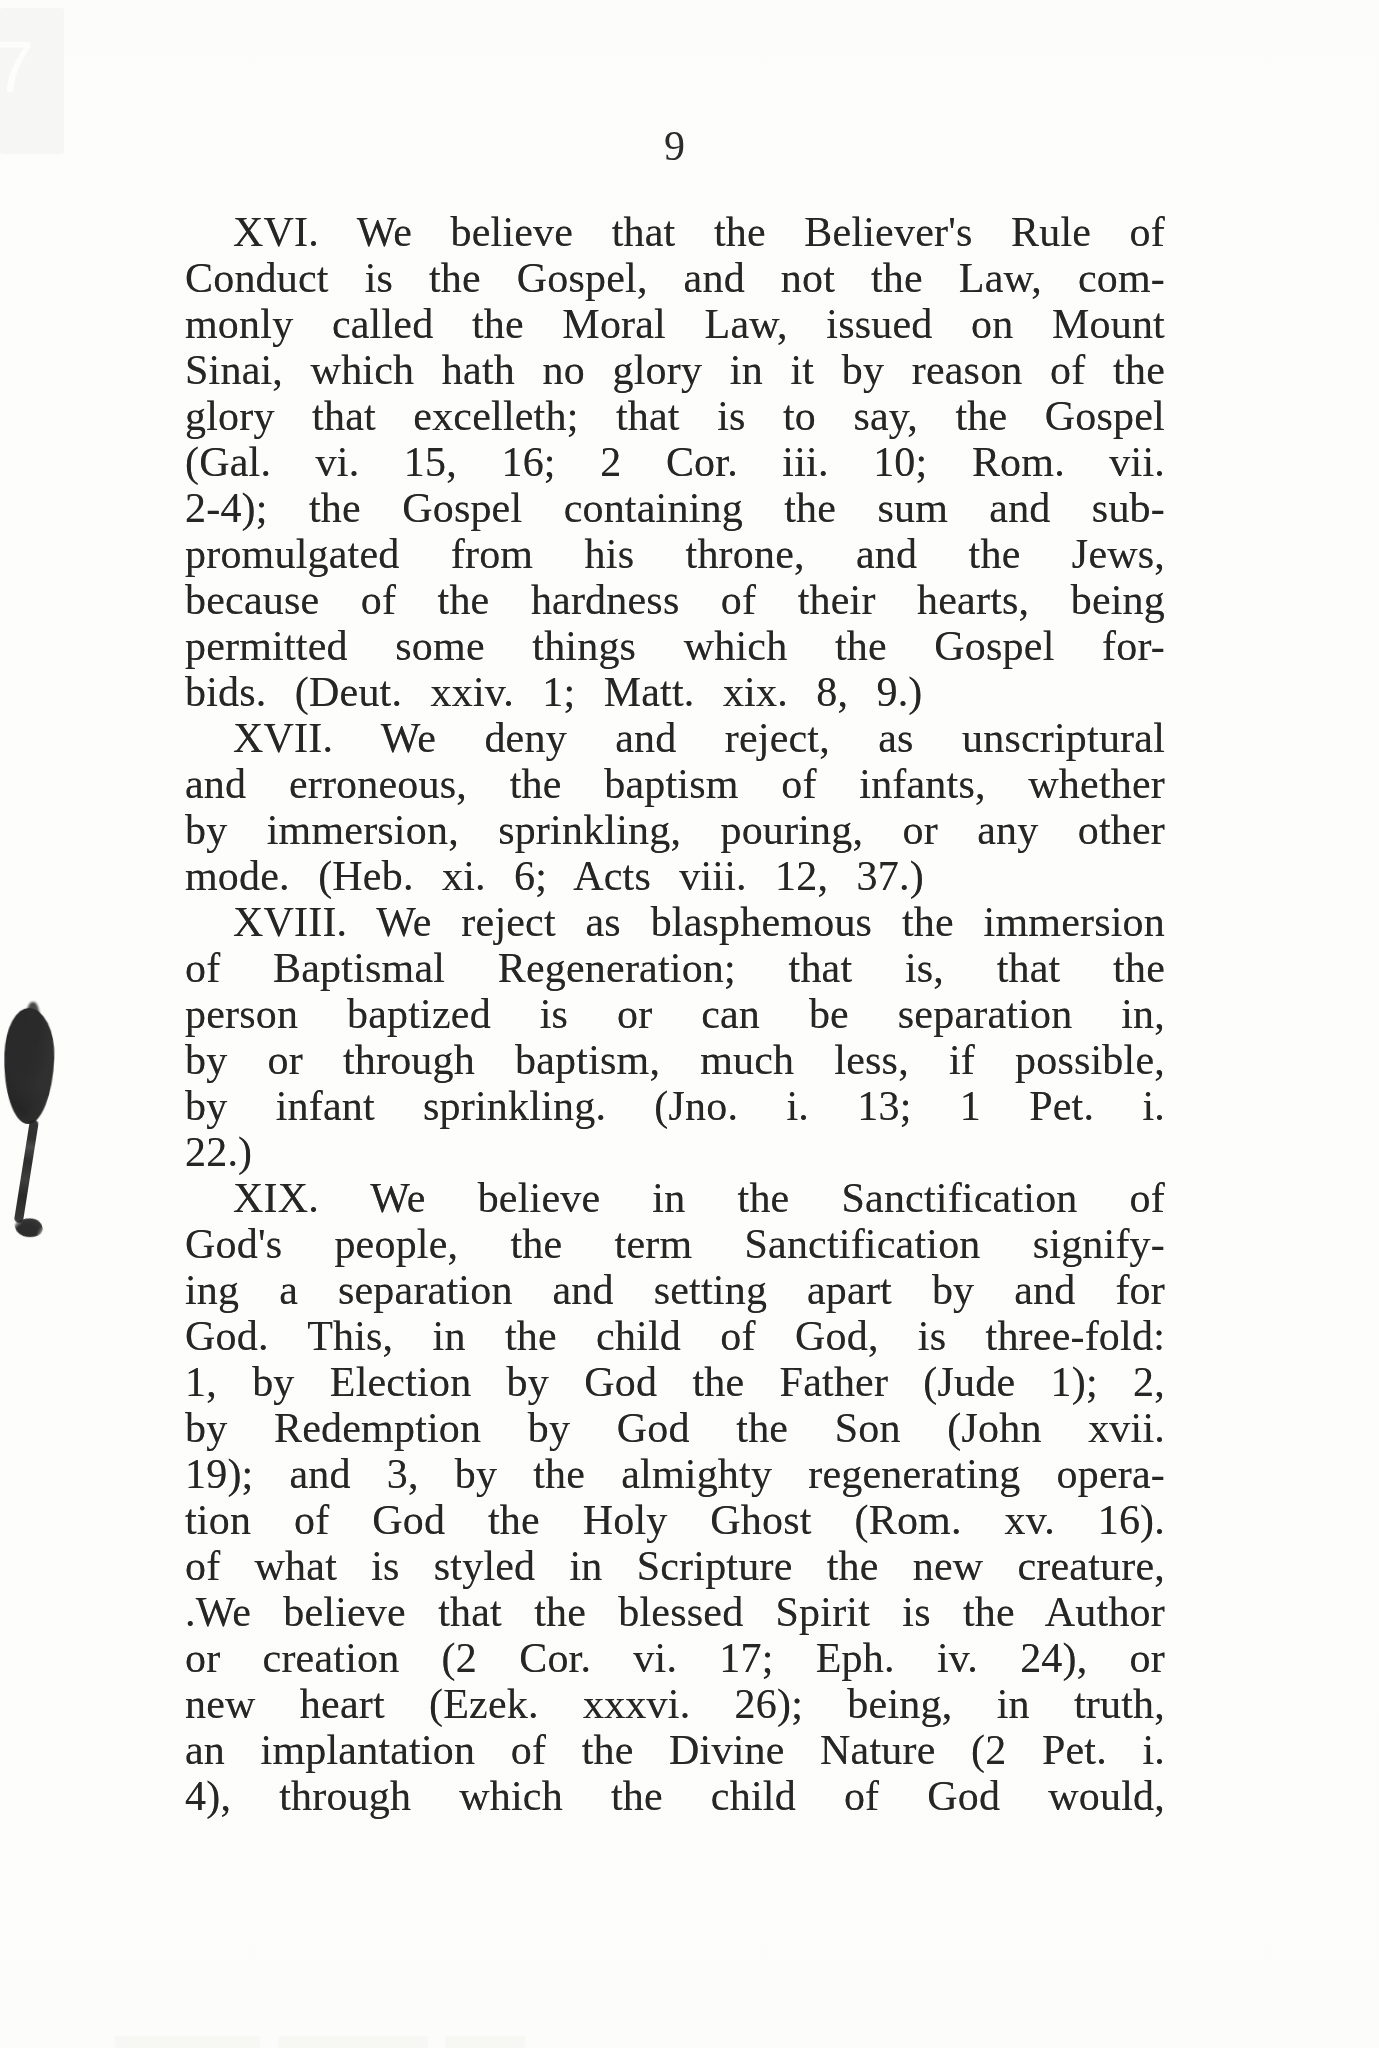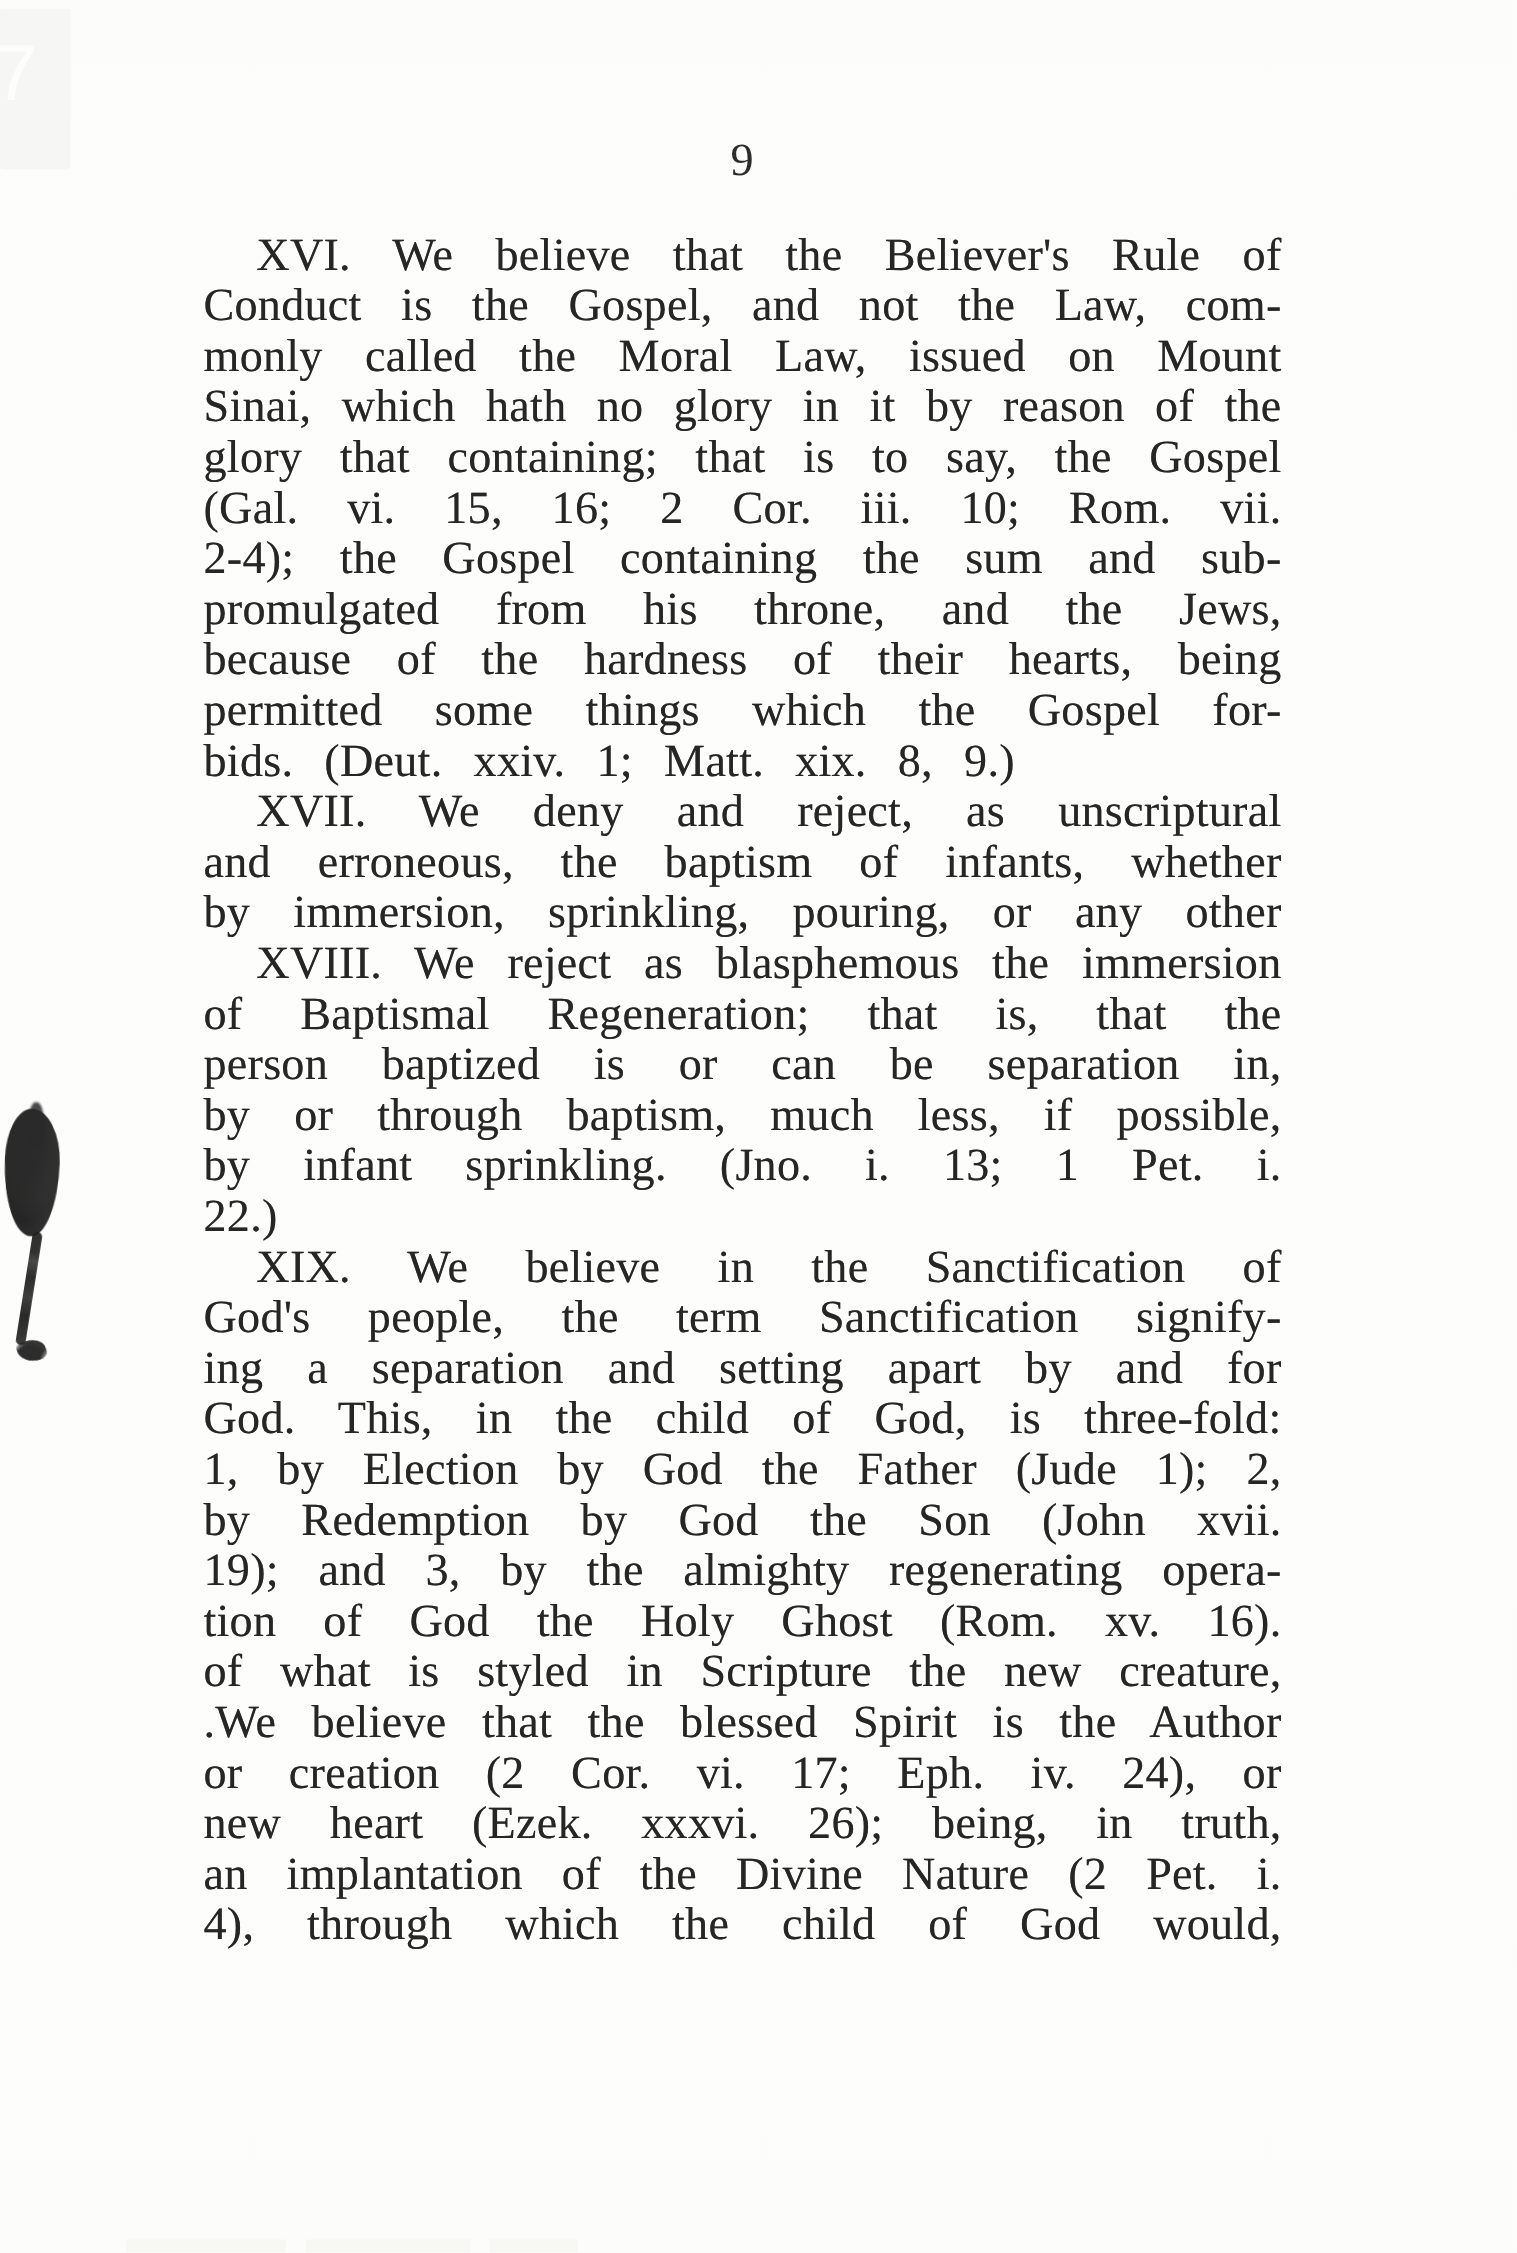--- a/index.html
+++ b/index.html
@@ -150,32 +150,33 @@
   </div>
 
   <div class="page-number">9</div>
 
   <div class="text-block">
       <div class="paragraph">
         <div class="line first">XVI. We believe that the Believer's Rule of</div>
         <div class="line">Conduct is the Gospel, and not the Law, com-</div>
         <div class="line">monly called the Moral Law, issued on Mount</div>
         <div class="line">Sinai, which hath no glory in it by reason of the</div>
-        <div class="line">glory that containing; that is to say, the Gospel</div>
+        <div class="line">glory that excelleth; that is to say, the Gospel</div>
         <div class="line">(Gal. vi. 15, 16; 2 Cor. iii. 10; Rom. vii.</div>
         <div class="line">2-4); the Gospel containing the sum and sub-</div>
         <div class="line">promulgated from his throne, and the Jews,</div>
         <div class="line">because of the hardness of their hearts, being</div>
         <div class="line">permitted some things which the Gospel for-</div>
         <div class="line wide-last">bids. (Deut. xxiv. 1; Matt. xix. 8, 9.)</div>
       </div>
       <div class="paragraph">
         <div class="line first">XVII. We deny and reject, as unscriptural</div>
         <div class="line">and erroneous, the baptism of infants, whether</div>
         <div class="line">by immersion, sprinkling, pouring, or any other</div>
+        <div class="line wide-last">mode. (Heb. xi. 6; Acts viii. 12, 37.)</div>
       </div>
       <div class="paragraph">
         <div class="line first">XVIII. We reject as blasphemous the immersion</div>
         <div class="line">of Baptismal Regeneration; that is, that the</div>
         <div class="line">person baptized is or can be separation in,</div>
         <div class="line">by or through baptism, much less, if possible,</div>
         <div class="line">by infant sprinkling. (Jno. i. 13; 1 Pet. i.</div>
         <div class="line plain-last">22.)</div>
       </div>
       <div class="paragraph">

